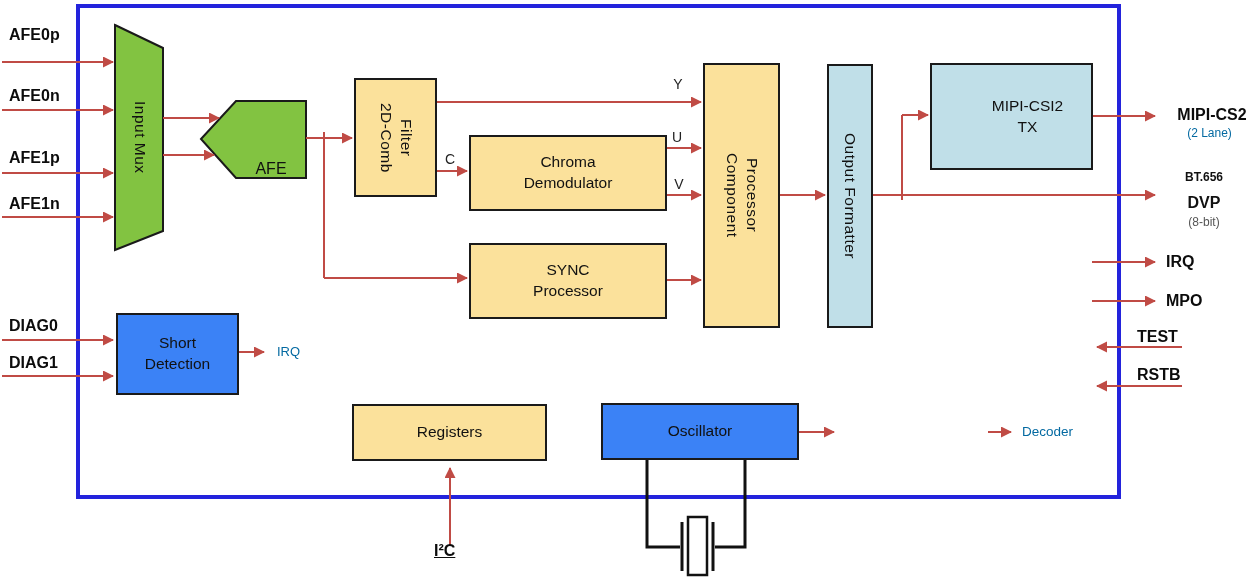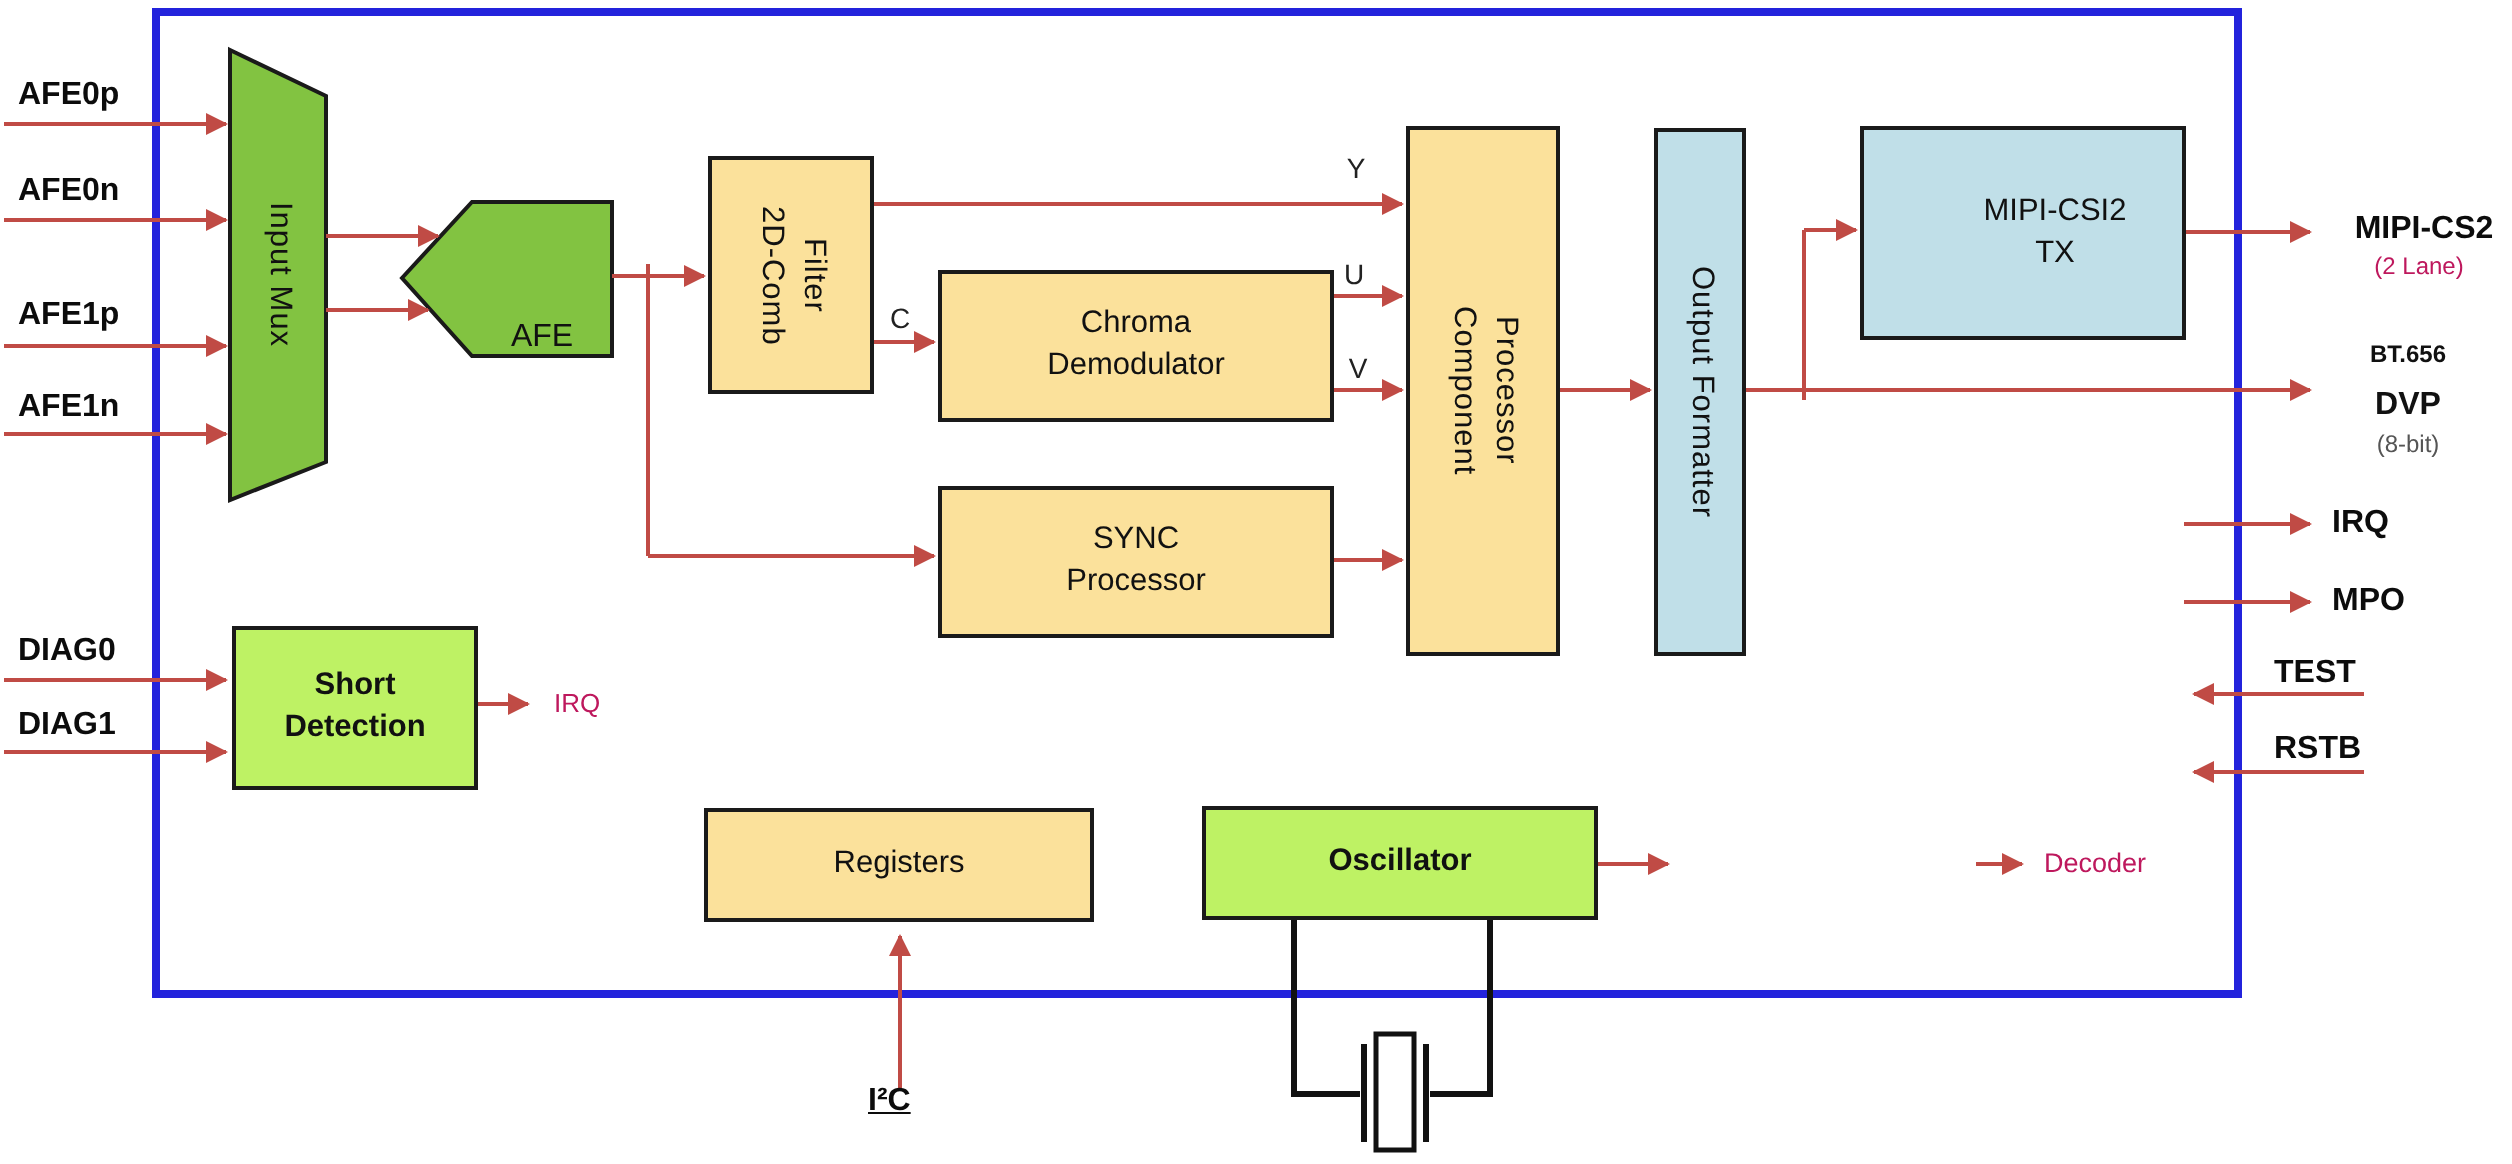--- a/index.html
+++ b/index.html
@@ -12,34 +12,34 @@
     border:4px solid #2323DC;box-sizing:border-box;background:transparent;z-index:0;
   }
   svg.wires{position:absolute;left:0;top:0;z-index:1;}
   .block{
     position:absolute;display:flex;align-items:center;justify-content:center;
     border:2px solid #1a1a1a;box-sizing:border-box;z-index:2;
     font-size:15.5px;font-weight:500;text-align:center;line-height:1.35;
   }
   .block .lbl{white-space:pre-line;}
   .yellow{background:#FBE19B;}
-  .green{background:#bef264;font-weight:bold;}
+  .green{background:#3b82f6;}
   .blue{background:#C0DFE8;}
   .vtext .lbl{writing-mode:vertical-lr;white-space:pre-line;text-align:center;letter-spacing:0.5px;}
   .overlay{
     position:absolute;display:flex;align-items:center;justify-content:center;
     z-index:3;background:transparent;border:none;
   }
   .port-label{
     position:absolute;z-index:3;font-size:16px;font-weight:600;line-height:18px;color:#0c0c0c;
   }
   .sig{
     position:absolute;z-index:3;font-size:14px;font-weight:500;color:#222;line-height:16px;
   }
-  .muted{color:#be185d;font-weight:400;}
+  .muted{color:#0369a1;font-weight:400;}
   .small{font-size:12px;line-height:14px;}
   .stack{text-align:center;}
   .stack .l1{display:block;font-size:12px;font-weight:600;line-height:21px;}
   .stack .l2{display:block;font-size:16px;font-weight:600;line-height:21px;margin-top:4px;}
   .stack .l3{display:block;font-size:12px;font-weight:400;color:#555;line-height:15px;margin-top:2px;}
   .afe-big{font-size:16px;font-weight:400;align-items:flex-end;}
 </style>
 </head>
 <body>
 
@@ -148,21 +148,21 @@
   </div>
 
 
   <div class="overlay vtext" style="left:117px;top:25px;width:45px;height:225px;font-size:15.5px;font-weight:500;">
     <span class="lbl">Input Mux</span>
   </div>
   <div class="overlay afe-big" style="left:236px;top:101px;width:70px;height:77px;">
     <span class="lbl">AFE</span>
   </div>
 
-  <div class="port-label" style="left:9px;top:39px;">AFE0p</div>
+  <div class="port-label" style="left:9px;top:26px;">AFE0p</div>
   <div class="port-label" style="left:9px;top:87px;">AFE0n</div>
   <div class="port-label" style="left:9px;top:149px;">AFE1p</div>
   <div class="port-label" style="left:9px;top:195px;">AFE1n</div>
   <div class="port-label" style="left:9px;top:317px;">DIAG0</div>
   <div class="port-label" style="left:9px;top:354px;">DIAG1</div>
 
   <div class="port-label" style="left:1162px;top:106px;width:100px;text-align:center;">MIPI-CS2</div>
   <div class="port-label muted small" style="left:1162px;top:126px;width:95px;text-align:center;">(2 Lane)</div>
 
   <div class="stack" style="position:absolute;z-index:3;left:1156px;top:167px;width:96px;">

